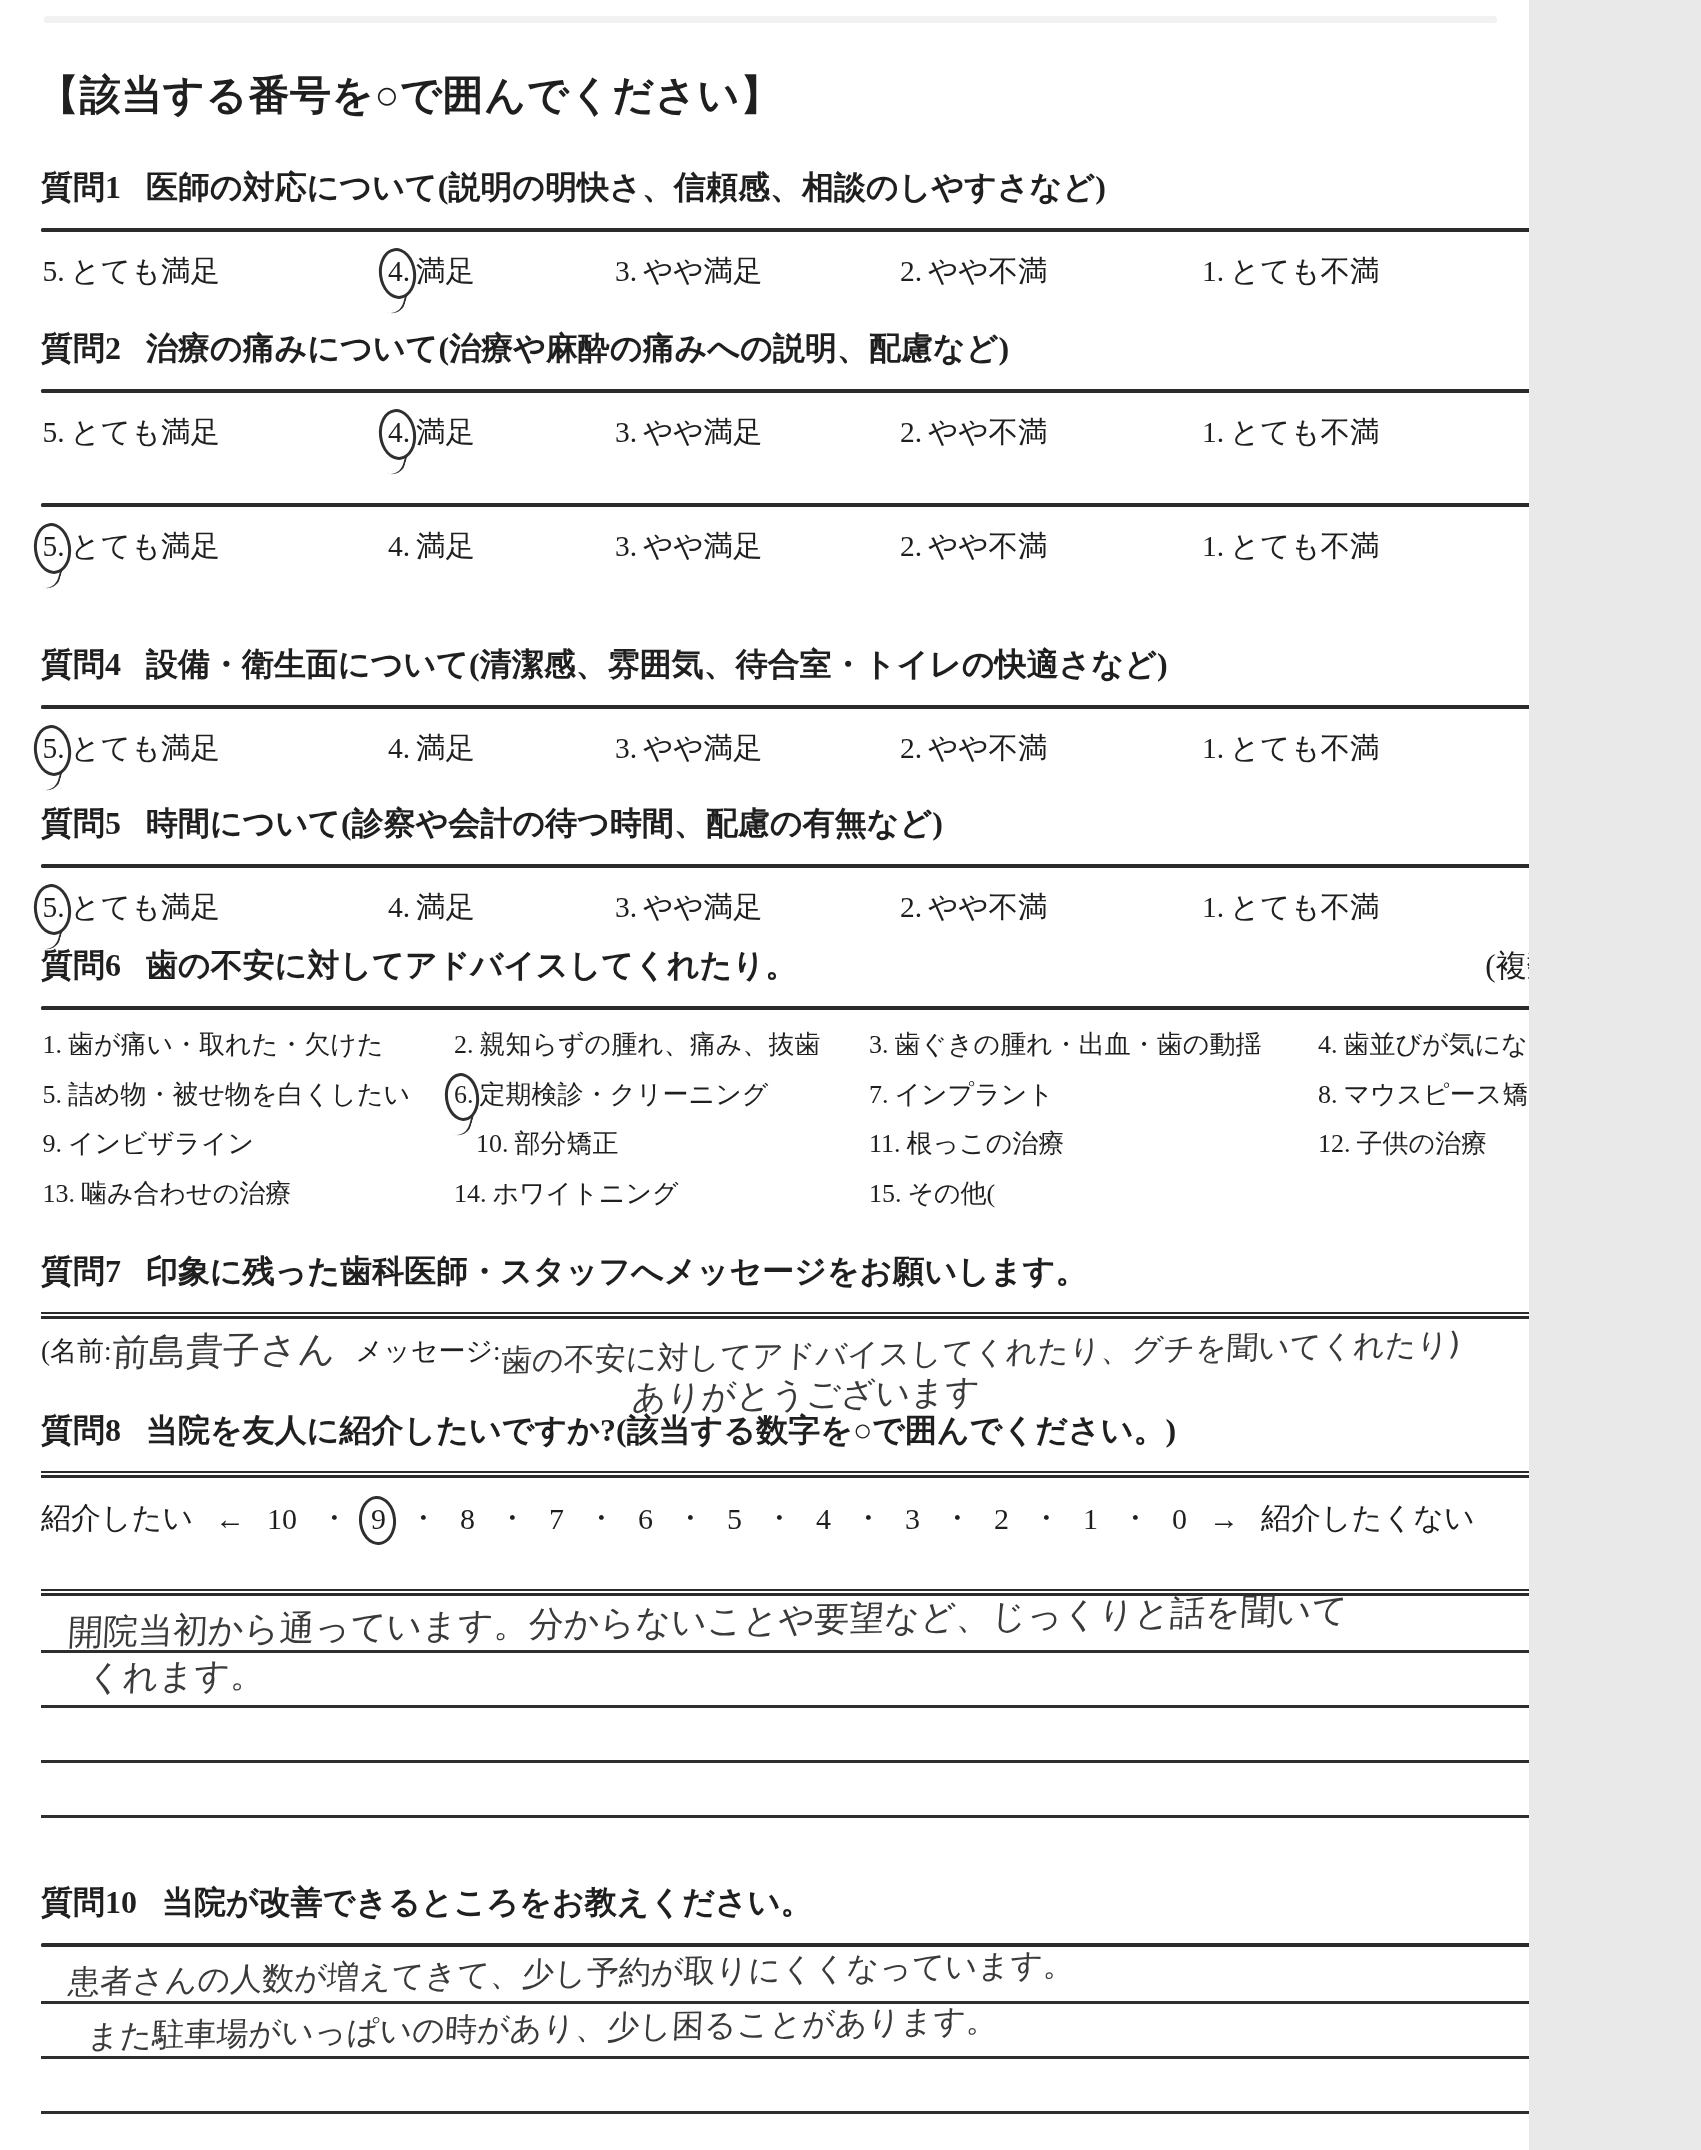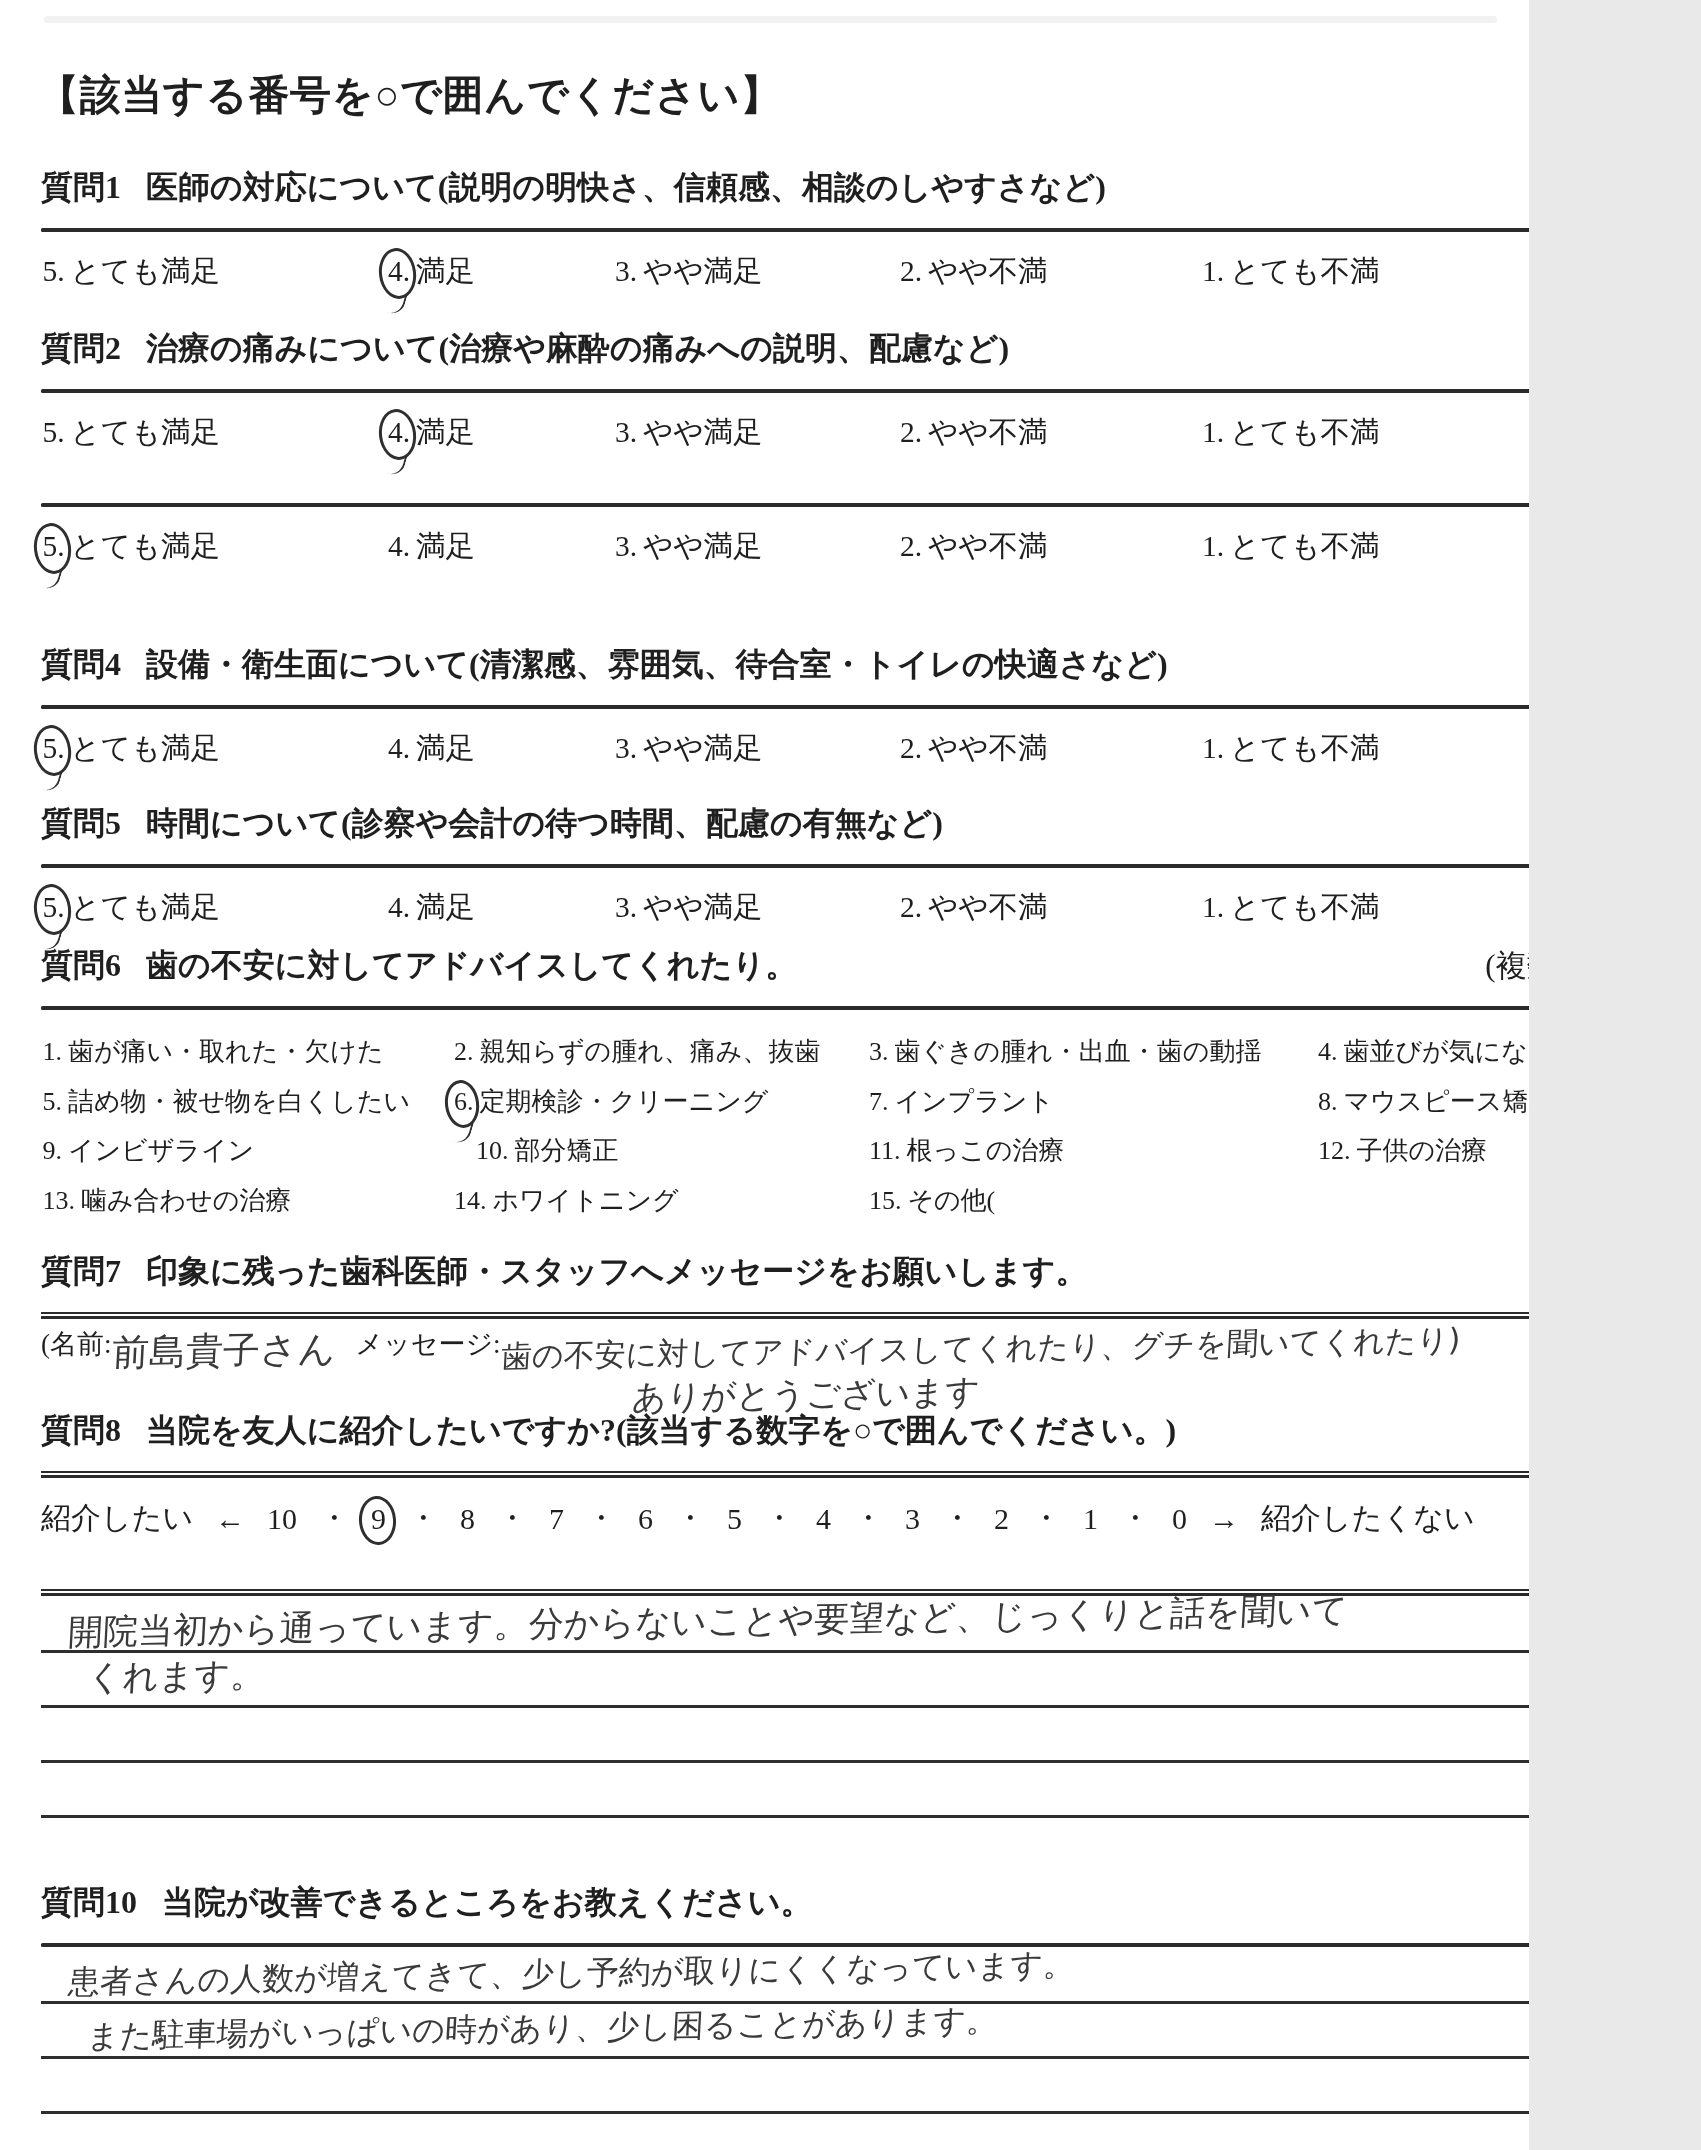--- a/index.html
+++ b/index.html
@@ -19,28 +19,28 @@
   .options-row{position:relative;height:49px;margin-top:16px;font-size:29.5px;}
   .option{position:absolute;top:4.4px;white-space:nowrap;}
   .option .num{position:relative;display:inline-block;margin-right:5.9px;}
   .num.circled::before{content:"";position:absolute;left:-8.9px;right:-5.9px;top:-7.4px;bottom:-10.3px;
     border:3px solid #2f2f2f;border-radius:50%;transform:rotate(-7deg);}
   .num.tail::after{content:"";position:absolute;left:3px;bottom:-26.6px;width:11.8px;height:23.6px;
     border-right:2.2px solid #2f2f2f;border-radius:0 0 14.8px 0;transform:rotate(16deg);}
   
   .q6-header{display:flex;justify-content:space-between;align-items:baseline;}
   .q6-note{font-size:31px;font-weight:400;}
-  .q6-grid{position:relative;margin-top:20px;height:214px;font-size:26px;}
+  .q6-grid{position:relative;margin-top:13px;height:214px;font-size:26px;}
   .q6-grid .option{top:auto;}
   .q6-grid .close-paren{position:absolute;font-size:28px;}
   
   .hand{font-family:"DejaVu Sans","Liberation Sans",sans-serif;color:#3a3a3a;display:inline-block;
     transform:rotate(-1deg) skewX(-4deg);white-space:nowrap;}
   
-  .q7-row{display:flex;align-items:flex-start;margin-top:7.4px;font-size:27px;white-space:nowrap;}
+  .q7-row{display:flex;align-items:center;margin-top:7.4px;font-size:27px;white-space:nowrap;}
   .q7-row .hand{font-size:37px;}
   .q7-name-val{min-width:244px;}
   .q7-msg-val{font-size:31px !important;flex:1;}
   .q7-line2{margin-left:591px;margin-top:-4.4px;}
   .q7-line2 .hand{font-size:34px;}
   
   .q8-scale{display:flex;align-items:center;gap:22px;margin-top:13.3px;font-size:30px;height:55px;white-space:nowrap;}
   .q8-nums{display:flex;align-items:center;gap:22px;}
   .q8-nums .n{position:relative;display:inline-block;}
   .q8-nums .n.circled::before{content:"";position:absolute;left:-11.8px;right:-10.3px;top:-5.9px;bottom:-8.9px;

